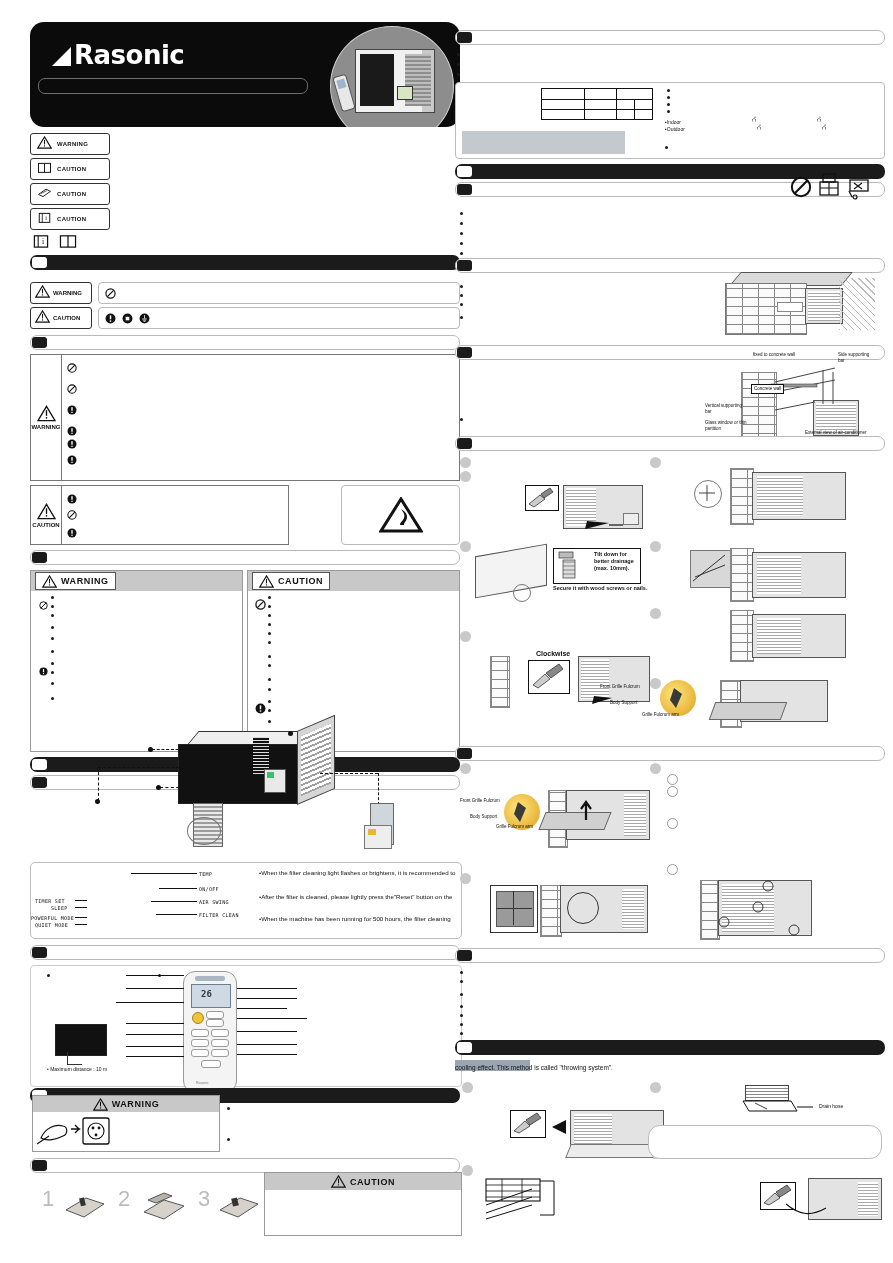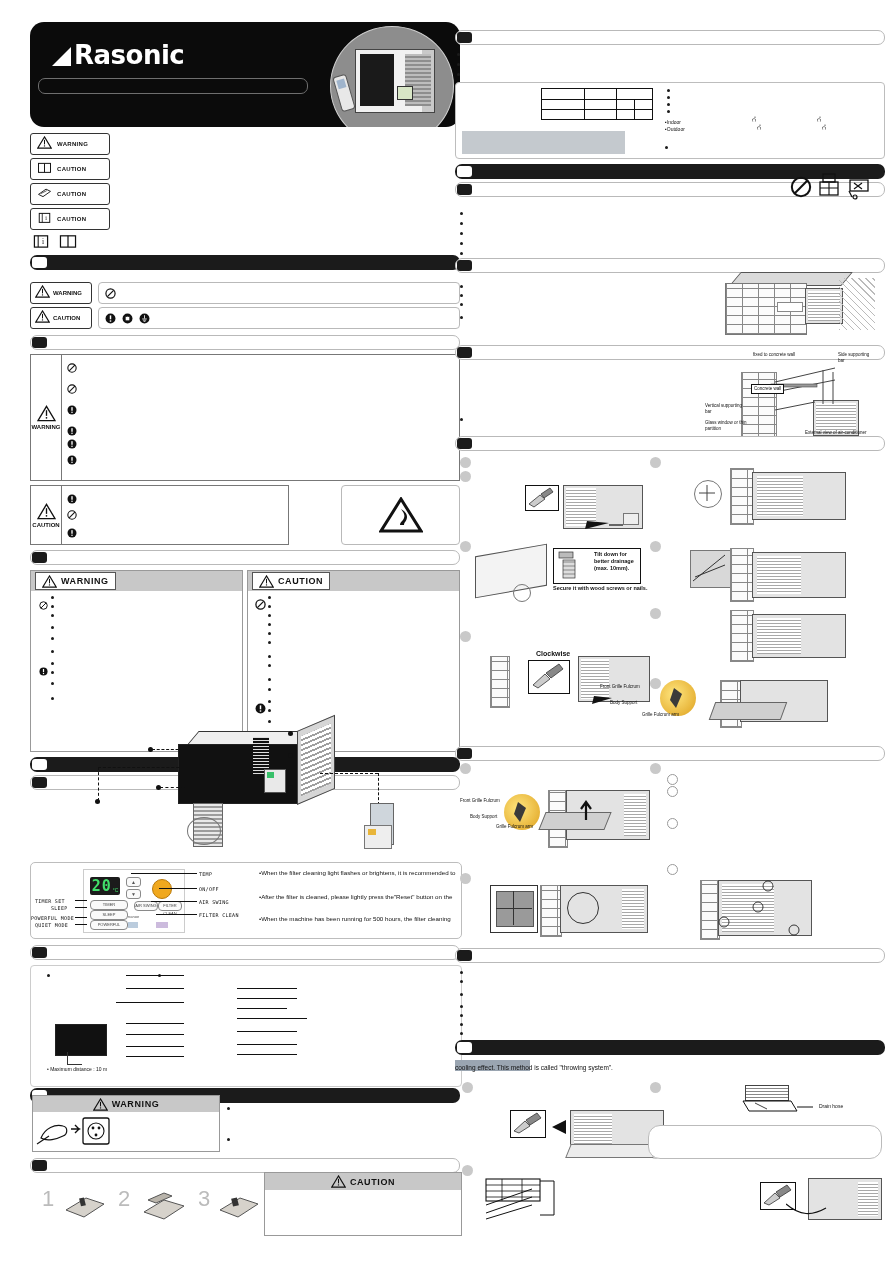--- a/index.html
+++ b/index.html
@@ -543,37 +543,20 @@
   <div style="position:absolute;left:163px;top:78px;width:28px;height:42px;background:repeating-linear-gradient(#e9e9e9 0 2px,#9d9d9d 2px 4px);border:1px solid #666;"></div>
   <div style="position:absolute;left:157px;top:92px;width:32px;height:26px;border:1px solid #777;border-radius:50%;"></div>
 
   <div style="position:absolute;left:340px;top:78px;width:22px;height:40px;background:#cfd6dc;border:1px solid #666;"></div>
   <div style="position:absolute;left:334px;top:100px;width:26px;height:22px;background:#eee;border:1px solid #777;">
         <div style="position:absolute;left:3px;top:3px;width:8px;height:6px;background:#e8b53a"></div>
       </div>
 </div>
 
 <div class="cp-outer" style="position:absolute;left:30px;top:862px;width:430px;height:75px">
-  <div class="cp" style="left:52px;top:6px;width:100px;height:62px">
-    <div class="led" style="position:absolute;left:6px;top:7px;width:30px;height:18px;display:flex">
-      <span class="num">20</span>
-      <span class="unit">°C</span>
-    </div>
-    <div class="arrbtn" style="position:absolute;left:42px;top:7px">▲</div>
-    <div class="arrbtn" style="position:absolute;left:42px;top:19px">▼</div>
-    <div class="okbtn" style="position:absolute;left:68px;top:9px"></div>
-    <div class="pbtn" style="position:absolute;left:6px;top:30px;width:36px">TIMER</div>
-    <div class="pbtn" style="position:absolute;left:6px;top:40px;width:36px">SLEEP</div>
-    <div class="pbtn" style="position:absolute;left:6px;top:50px;width:36px">POWERFUL</div>
-    <div class="pbtn" style="position:absolute;left:50px;top:31px;width:22px">AIR SWING</div>
-    <div class="pbtn" style="position:absolute;left:74px;top:31px;width:22px">FILTER CLEAN</div>
-    <div style="position:absolute;left:44px;top:44px;font-size:4px;color:#555">nanoe</div>
-    <div style="position:absolute;left:44px;top:52px;width:10px;height:6px;background:#bcd"></div>
-    <div style="position:absolute;left:72px;top:52px;width:12px;height:6px;background:#cbd"></div>
-  </div>
 
   <div class="cplabel" style="position:absolute;left:4px;top:35px">TIMER SET</div>
   <div class="cplabel" style="position:absolute;left:20px;top:42px">SLEEP</div>
   <div class="cplabel" style="position:absolute;left:0px;top:52px">POWERFUL MODE</div>
   <div class="cplabel" style="position:absolute;left:4px;top:59px">QUIET MODE</div>
   <div class="lead" style="left:44px;top:37px;width:12px"></div>
   <div class="lead" style="left:44px;top:44px;width:12px"></div>
   <div class="lead" style="left:44px;top:54px;width:12px"></div>
   <div class="lead" style="left:44px;top:61px;width:12px"></div>
 
@@ -606,20 +589,37 @@
   <div class="bullets" style="position:absolute;left:125px;top:4px">
         <div class="row">
           <span class="b-dot"></span>
         </div>
       </div>
 
   <div style="position:absolute;left:24px;top:58px;width:50px;height:30px;background:#111;border:1px solid #222"></div>
   <div style="position:absolute;left:36px;top:86px;width:14px;height:12px;border-left:1px solid #333;border-bottom:1px solid #333"></div>
   <div style="position:absolute;left:16px;top:100px;font-size:5px">• Maximum distance : 10 m</div>
 
+  <div class="remote-big" style="left:152px;top:5px">
+    <div class="cap"></div>
+    <div class="scr">
+      <div class="d">26</div>
+    </div>
+    <div class="orb"></div>
+    <div class="rb" style="left:22px;top:39px;width:16px"></div>
+    <div class="rb" style="left:22px;top:47px;width:16px"></div>
+    <div class="rb" style="left:7px;top:57px;width:16px"></div>
+    <div class="rb" style="left:27px;top:57px;width:16px"></div>
+    <div class="rb" style="left:7px;top:67px;width:16px"></div>
+    <div class="rb" style="left:27px;top:67px;width:16px"></div>
+    <div class="rb" style="left:7px;top:77px;width:16px"></div>
+    <div class="rb" style="left:27px;top:77px;width:16px"></div>
+    <div class="rb" style="left:17px;top:88px;width:18px"></div>
+    <div class="brand">Rasonic</div>
+  </div>
 
   <div class="lead" style="left:95px;top:9px;width:58px"></div>
   <div class="lead" style="left:95px;top:22px;width:58px"></div>
   <div class="lead" style="left:85px;top:36px;width:68px"></div>
   <div class="lead" style="left:95px;top:57px;width:58px"></div>
   <div class="lead" style="left:95px;top:68px;width:58px"></div>
   <div class="lead" style="left:95px;top:80px;width:58px"></div>
   <div class="lead" style="left:95px;top:90px;width:58px"></div>
   <div class="lead" style="left:206px;top:22px;width:60px"></div>
   <div class="lead" style="left:206px;top:32px;width:60px"></div>

